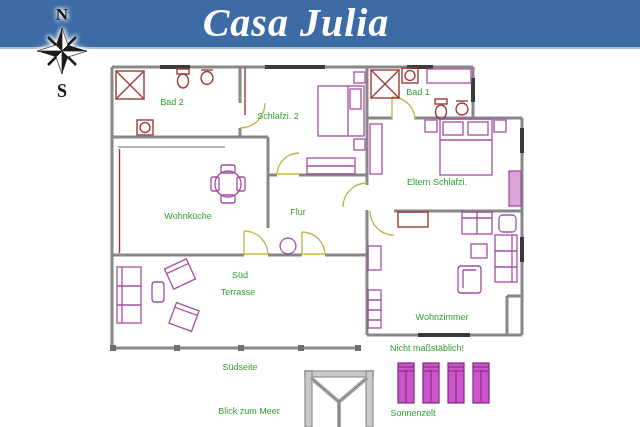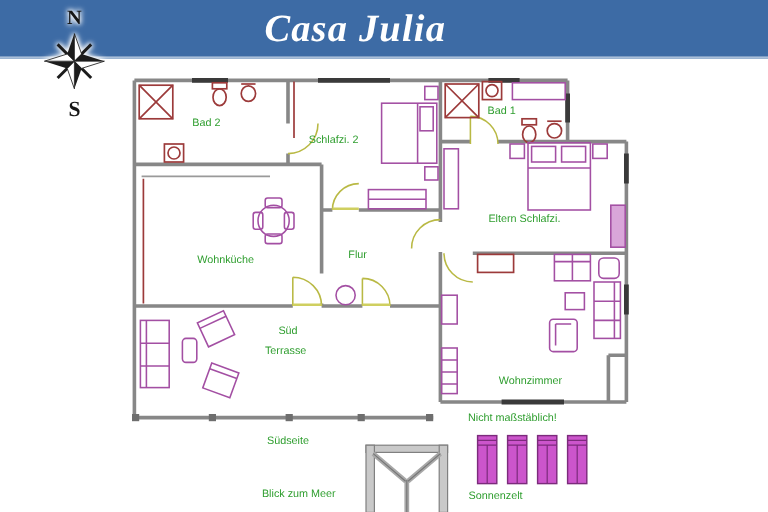--- a/index.html
+++ b/index.html
@@ -2,21 +2,21 @@
 <html><head>
 <meta charset="utf-8">
 <style>
   html,body{margin:0;padding:0;background:#fff;}
   #stage{position:relative;width:640px;height:427px;overflow:hidden;background:#fff;
          font-family:"Liberation Sans",sans-serif;}
   .header{position:absolute;left:0;top:0;width:640px;height:47px;
           background:#3d6ba5;border-bottom:2px solid #aabfd9;z-index:1;}
   .title{position:absolute;left:0;top:0;width:592px;height:47px;line-height:46px;
          text-align:center;color:#ffffff;font-family:"Liberation Serif",serif;
-         font-style:italic;font-weight:600;font-size:32px;letter-spacing:1px;z-index:2;}
+         font-style:italic;font-weight:600;font-size:40px;letter-spacing:1px;z-index:2;}
   .compass{position:absolute;left:30px;top:1px;z-index:6;
            filter:drop-shadow(0 0 2px #fff) drop-shadow(0 0 2px #fff);}
   .compass text{font-family:"Liberation Serif",serif;font-weight:600;fill:#161616;
                 text-anchor:middle;}
   .plan{position:absolute;left:0;top:0;z-index:4;}
   .plan text.room{fill:#2f9e2f;font-size:9px;font-family:"Liberation Sans",sans-serif;
                   text-anchor:middle;}
 </style>
 </head>
 <body>

